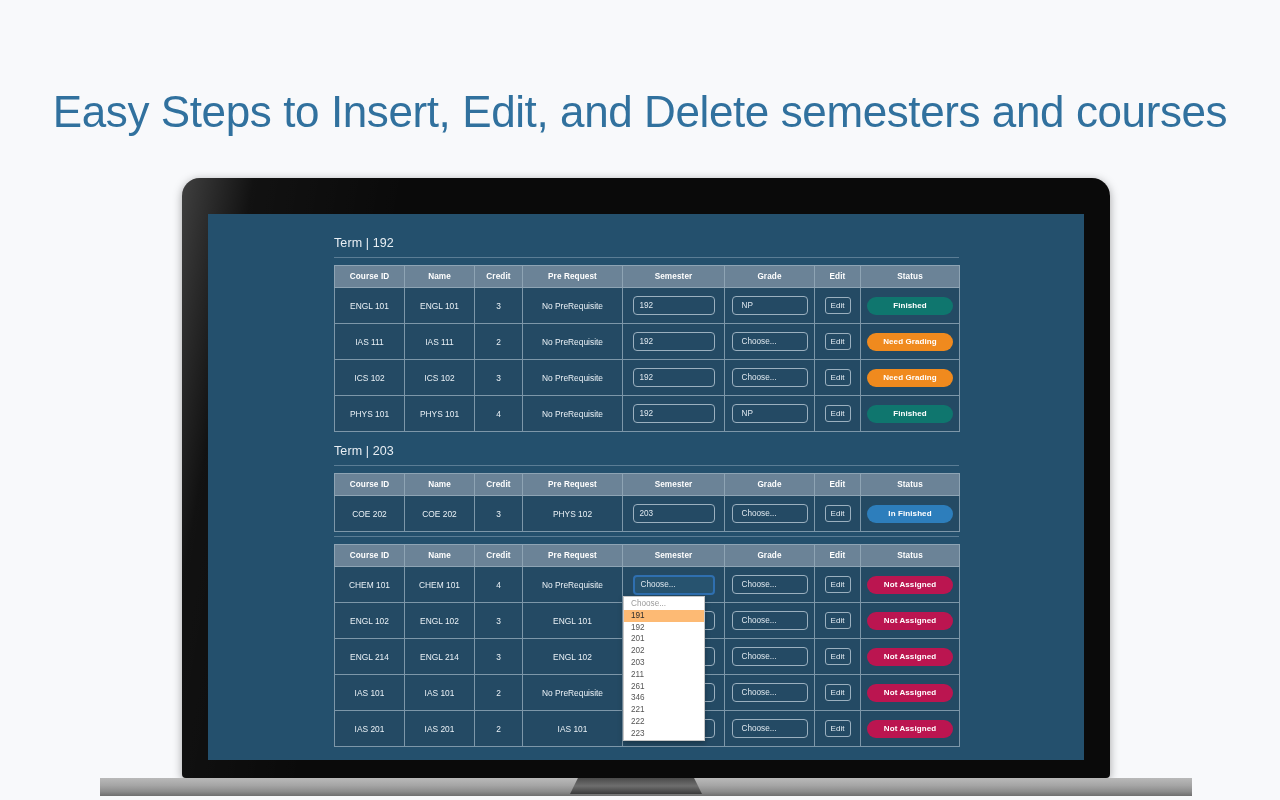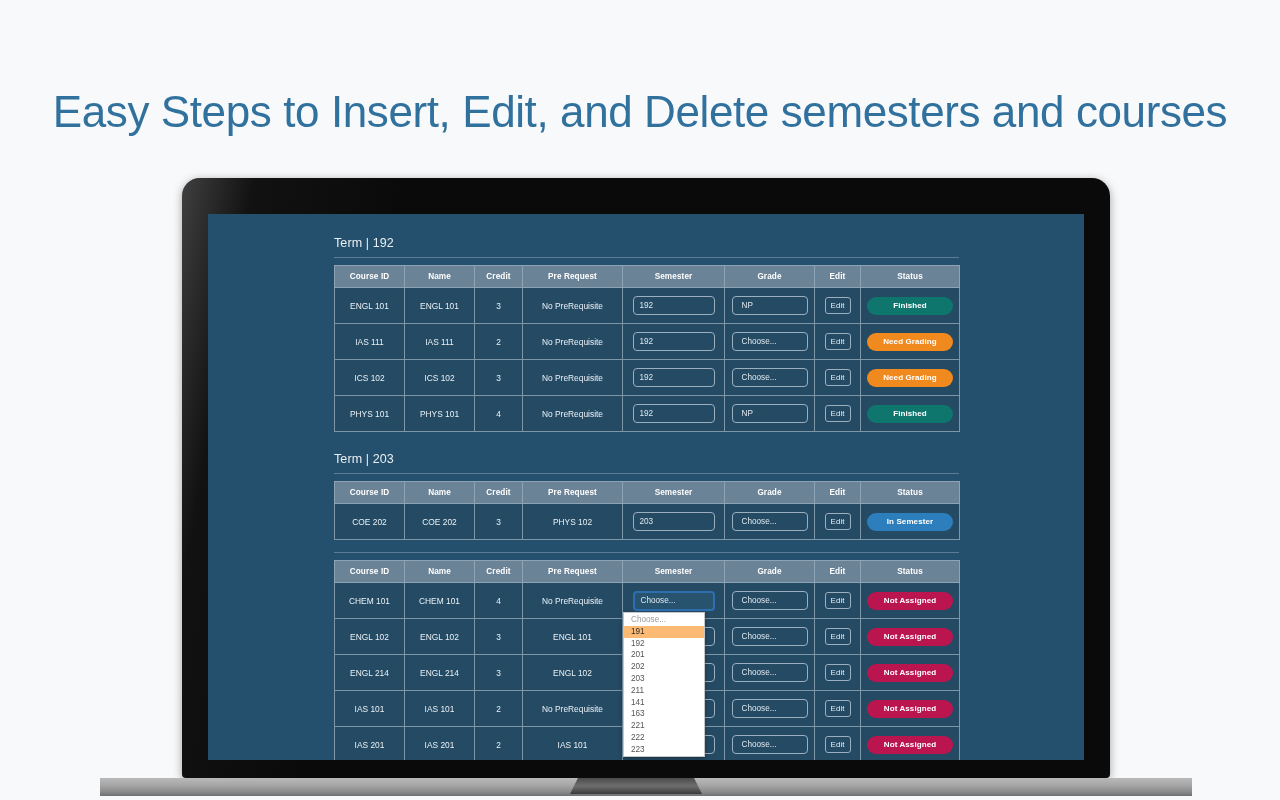--- a/index.html
+++ b/index.html
@@ -98,21 +98,21 @@
   }
 
   
   .content {
     position: absolute;
     left: 126px;
     top: 14px;
     width: 625px;
   }
 
-  .section { margin-bottom: 12px; }
+  .section { margin-bottom: 4px; }
 
   .section-title {
     color: #e8eef3;
     font-size: 12.5px;
     font-weight: 400;
     padding: 8px 0 7px 0;
     letter-spacing: 0.1px;
   }
 
   .rule {
@@ -366,21 +366,21 @@
                   <tr>
                     <td>COE 202</td>
                     <td>COE 202</td>
                     <td>3</td>
                     <td>PHYS 102</td>
                     <td>
                       <div class="dropdown-wrap"><div class="combo">203</div></div>
                     </td>
                     <td><div class="combo narrow">Choose...</div></td>
                     <td><button class="btn-edit">Edit</button></td>
-                    <td><span class="badge in-progress">In Semester</span></td>
+                    <td><span class="badge in-progress">In Finished</span></td>
                   </tr>
                 </tbody>
               </table>
             </div>
             <div class="section">
               <div class="rule"></div>
               <table class="grid">
                 <colgroup>
                   <col class="c-id">
                   <col class="c-name">
@@ -411,22 +411,22 @@
                     <td>No PreRequisite</td>
                     <td>
                       <div class="dropdown-wrap"><div class="combo focused">Choose...</div><ul class="dropdown-list">
                           <li class="placeholder">Choose...</li>
                           <li class="selected">191</li>
                           <li>192</li>
                           <li>201</li>
                           <li>202</li>
                           <li>203</li>
                           <li>211</li>
-                          <li>141</li>
-                          <li>163</li>
+                          <li>261</li>
+                          <li>346</li>
                           <li>221</li>
                           <li>222</li>
                           <li>223</li>
                         </ul></div>
                     </td>
                     <td><div class="combo narrow">Choose...</div></td>
                     <td><button class="btn-edit">Edit</button></td>
                     <td><span class="badge not-assigned">Not Assigned</span></td>
                   </tr>
                   <tr>

